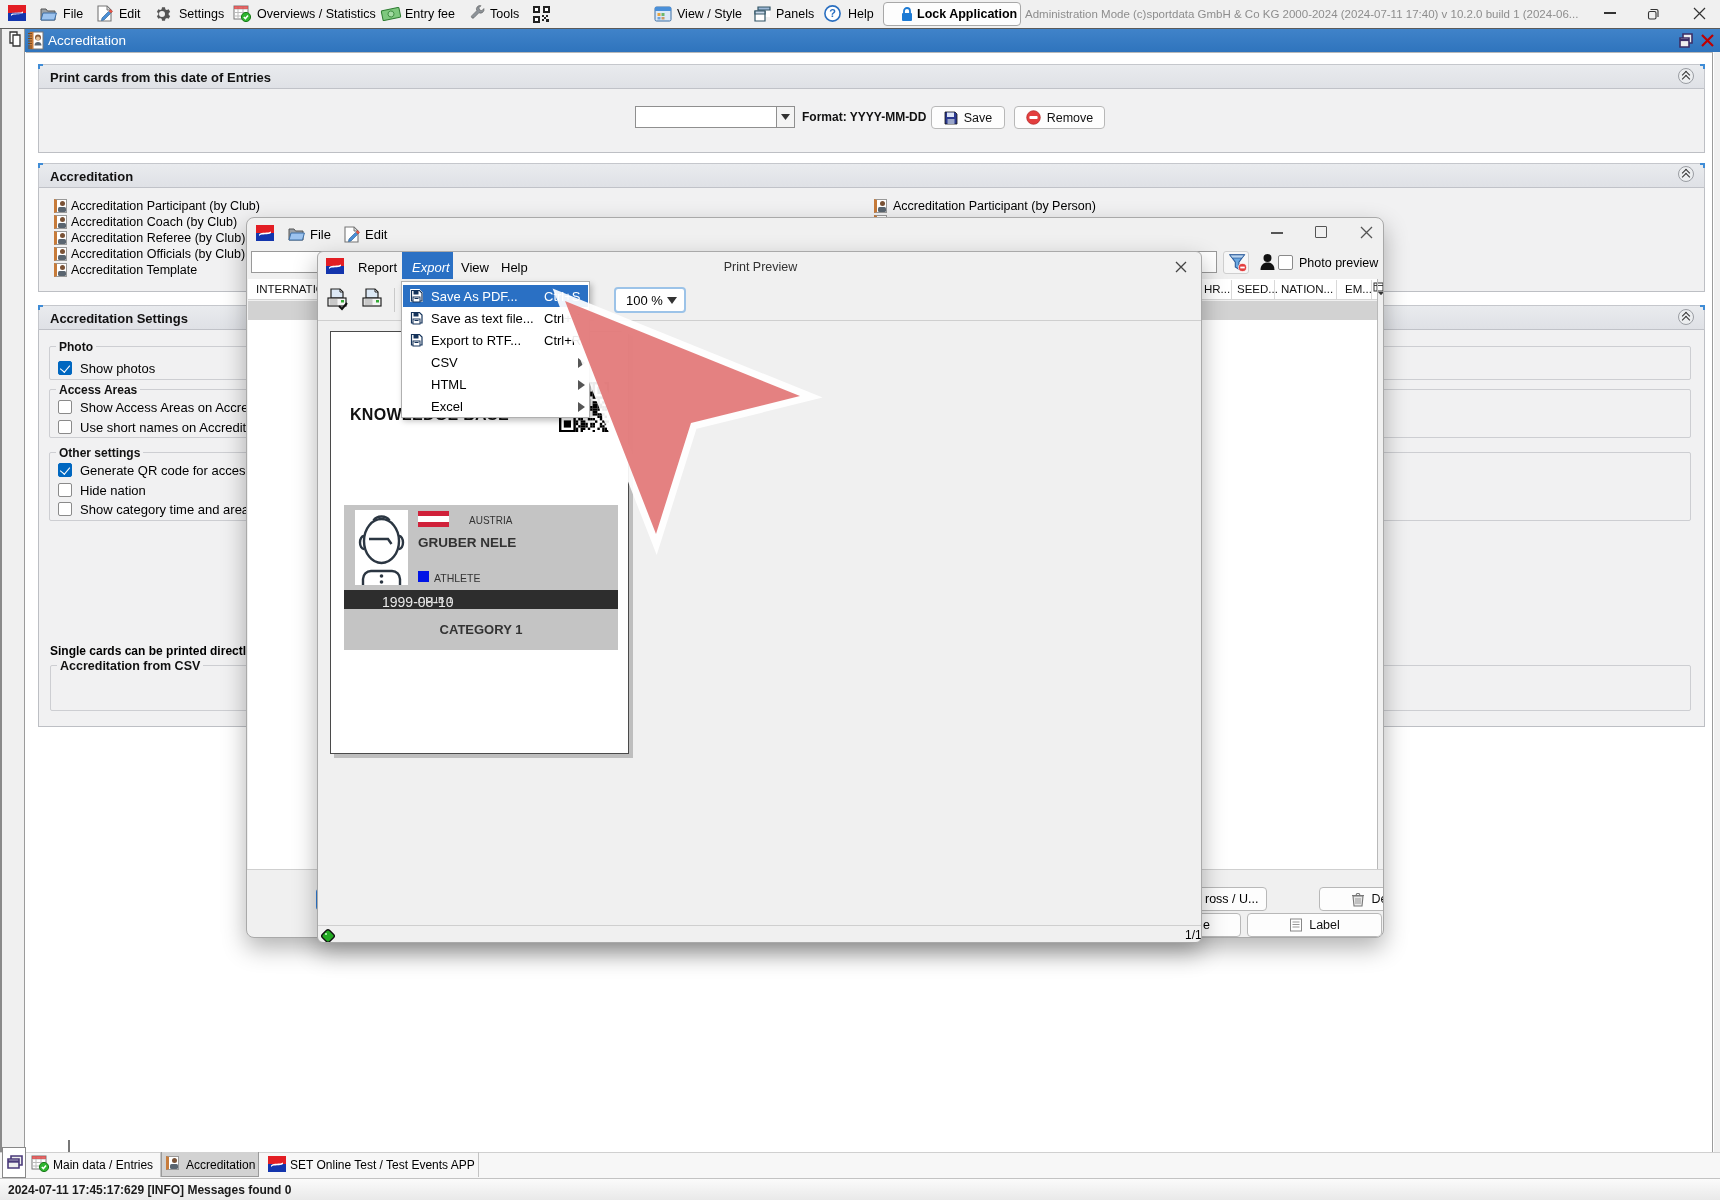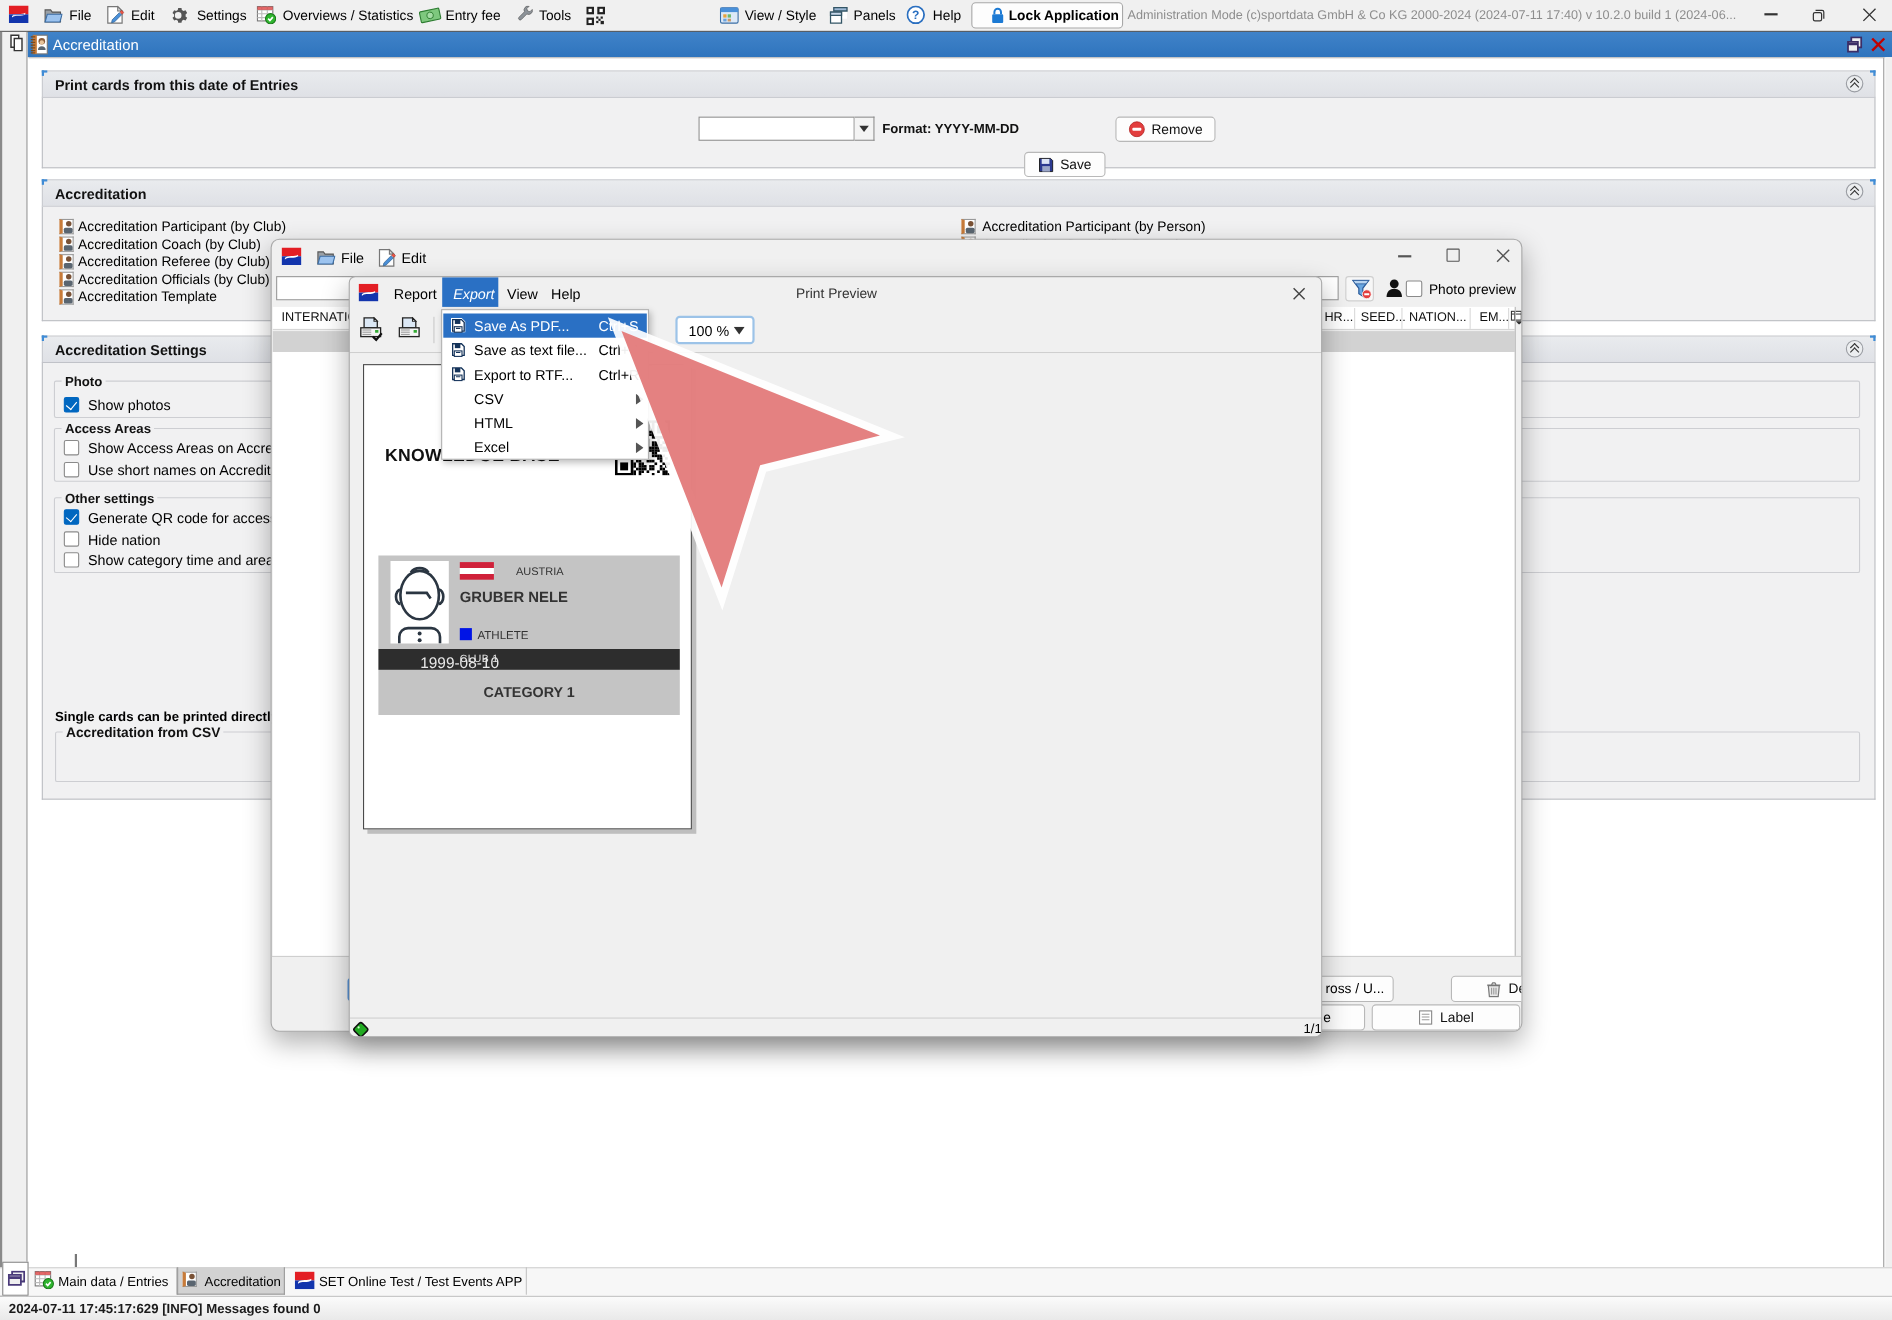--- a/index.html
+++ b/index.html
@@ -184,21 +184,21 @@
 <div class="corner" style="left:1700px;top:64px;border-right:2px solid #3f8cd6;"></div>
 <div class="panel-b" style="left:38px;top:89px;width:1667px;height:64px;"></div>
 <div class="chev" style="left:1678px;top:68px;"></div>
 <div id="panel1-content">
   <div class="abs" style="left:635px;top:106px;width:142px;height:22px;background:#fff;border:1px solid #8f8f8f;"></div>
   <div class="abs" style="left:777px;top:106px;width:18px;height:22px;background:#f4f4f4;border:1px solid #8f8f8f;border-left:none;"></div>
   <svg class="abs" style="left:781px;top:114px" width="10" height="7">
         <path d="M0 0 h9 l-4.5 6 z" fill="#333"></path>
       </svg>
   <span class="t" style="left:802px;top:110px;font-size:12px;font-weight:bold;color:#111;">Format: YYYY-MM-DD</span>
-  <div class="btn" style="left:931px;top:106px;width:74px;height:23px;margin-top:32px;">
+  <div class="btn" style="left:931px;top:106px;width:74px;height:23px;">
     <svg width="14" height="14" viewBox="0 0 14 14">
           <path d="M1 1 h10 l2 2 v10 H1 z" fill="#2b3990" stroke="#111" stroke-width=".8"></path>
           <rect x="3" y="1.5" width="7" height="4.5" fill="#dce4f5"></rect>
           <rect x="3.5" y="8" width="7" height="5" fill="#9aa6c8"></rect>
         </svg>
     <span>Save</span>
   </div>
   <div class="btn" style="left:1014px;top:106px;width:91px;height:23px;">
     <svg width="15" height="15" viewBox="0 0 15 15">
           <circle cx="7.5" cy="7.5" r="6.8" fill="#e33e3e" stroke="#b02020" stroke-width=".7"></circle>

